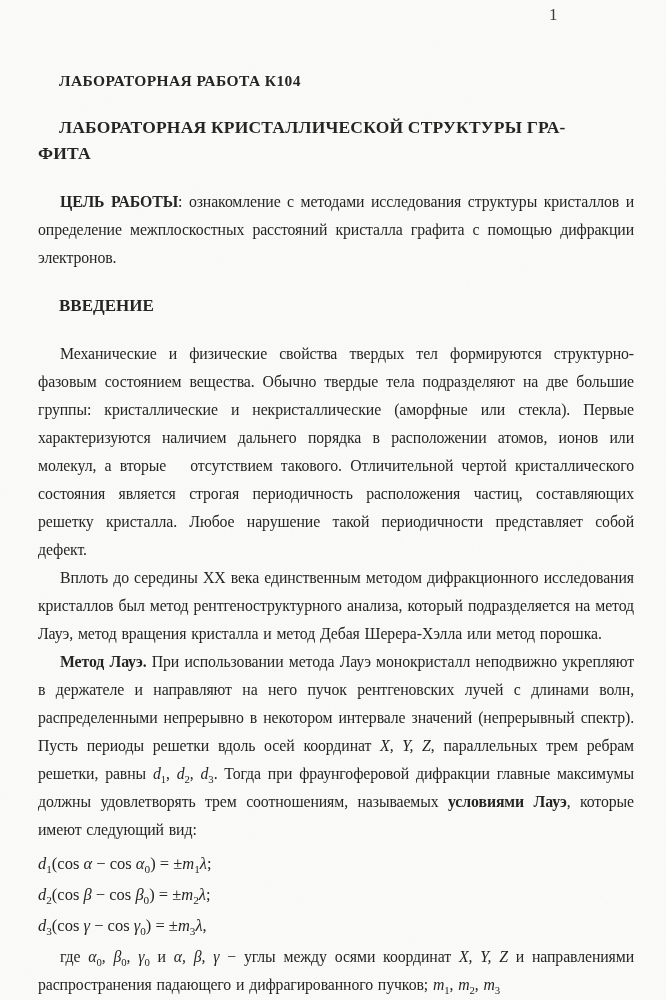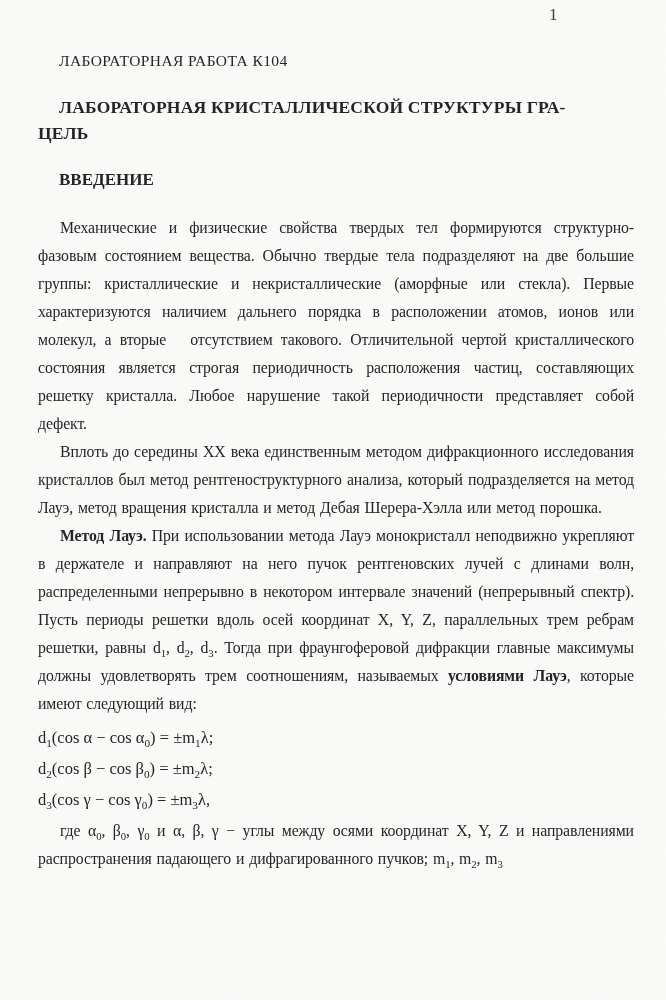--- a/index.html
+++ b/index.html
@@ -5,55 +5,56 @@
   html,body{margin:0;padding:0;background:#ffffff;}
   .page{
     position:relative;width:666px;height:1000px;overflow:hidden;
     background:#fbfbfa;color:#212121;
     font-family:"Liberation Serif","DejaVu Serif",serif;
   }
   .noise{position:absolute;left:0;top:0;pointer-events:none;opacity:.05;}
   .pagenum{position:absolute;left:549px;top:5px;font-size:17px;color:#3a3a3a;}
   .content{position:absolute;left:38px;top:0;width:596px;}
   .lab-title{
-    margin-top:52px;font-weight:normal;font-size:15.5px;letter-spacing:.4px;
+    margin-top:72px;font-weight:bold;font-size:15.5px;letter-spacing:.4px;
     text-indent:21px;white-space:nowrap;
   }
   .main-title{
     margin-top:24px;font-weight:bold;font-size:17.5px;line-height:26px;
     text-indent:21px;letter-spacing:.2px;
   }
   p.body{
     margin:0;font-size:15.8px;line-height:28px;text-align:justify;
     text-indent:22px;word-spacing:1px;letter-spacing:-0.1px;
   }
   p.goal{margin-top:22px;}
   .section-heading{
     margin-top:20px;margin-bottom:20px;font-weight:bold;font-size:17px;
     text-indent:21px;line-height:28px;
   }
   .s-b{font-weight:bold;}
-  .s-i{}
+  .s-i{font-style:italic;}
   sub{font-size:.68em;font-style:normal;line-height:0;}
   .equations{margin:4px 0 2px 0;}
   .equation{font-size:16.5px;line-height:31px;}
 </style>
 </head>
 <body>
 
 <div class="page">
 
   <div class="pagenum">1</div>
 
   <div class="content">
 
     <div class="lab-title">ЛАБОРАТОРНАЯ РАБОТА К104</div>
 
-    <div class="main-title"><span>ЛАБОРАТОРНАЯ КРИСТАЛЛИЧЕСКОЙ СТРУКТУРЫ ГРА-</span><br><span>ЦЕЛЬ</span></div>
+    <div class="main-title"><span>ЛАБОРАТОРНАЯ КРИСТАЛЛИЧЕСКОЙ СТРУКТУРЫ ГРА-</span><br><span>ФИТА</span></div>
 
+    <p class="body goal"><span class="s-b">ЦЕЛЬ РАБОТЫ</span><span class="s-r">: ознакомление с методами исследования структуры кристаллов и определение межплоскостных расстояний кристалла графита с помощью дифракции электронов.</span></p>
 
     <div class="section-heading">ВВЕДЕНИЕ</div>
 
     <p class="body"><span class="s-r">Механические и физические свойства твердых тел формируются структурно-фазовым состоянием вещества. Обычно твердые тела подразделяют на две большие группы: кристаллические и некристаллические (аморфные или стекла). Первые характеризуются наличием дальнего порядка в расположении атомов, ионов или молекул, а вторые  отсутствием такового. Отличительной чертой кристаллического состояния является строгая периодичность расположения частиц, составляющих решетку кристалла. Любое нарушение такой периодичности представляет собой дефект.</span></p>
 
     <p class="body"><span class="s-r">Вплоть до середины XX века единственным методом дифракционного исследования кристаллов был метод рентгеноструктурного анализа, который подразделяется на метод Лауэ, метод вращения кристалла и метод Дебая Шерера-Хэлла или метод порошка.</span></p>
 
     <p class="body"><span class="s-b">Метод Лауэ.</span><span class="s-r"> При использовании метода Лауэ монокристалл неподвижно укрепляют в держателе и направляют на него пучок рентгеновских лучей с длинами волн, распределенными непрерывно в некотором интервале значений (непрерывный спектр). Пусть периоды решетки вдоль осей координат </span><span class="s-i">X, Y, Z</span><span class="s-r">, параллельных трем ребрам решетки, равны </span><span class="s-i">d</span><sub>1</sub><span class="s-r">, </span><span class="s-i">d</span><sub>2</sub><span class="s-r">, </span><span class="s-i">d</span><sub>3</sub><span class="s-r">. Тогда при фраунгоферовой дифракции главные максимумы должны удовлетворять трем соотношениям, называемых </span><span class="s-b">условиями Лауэ</span><span class="s-r">, которые имеют следующий вид:</span></p>
 
     <div class="equations">

